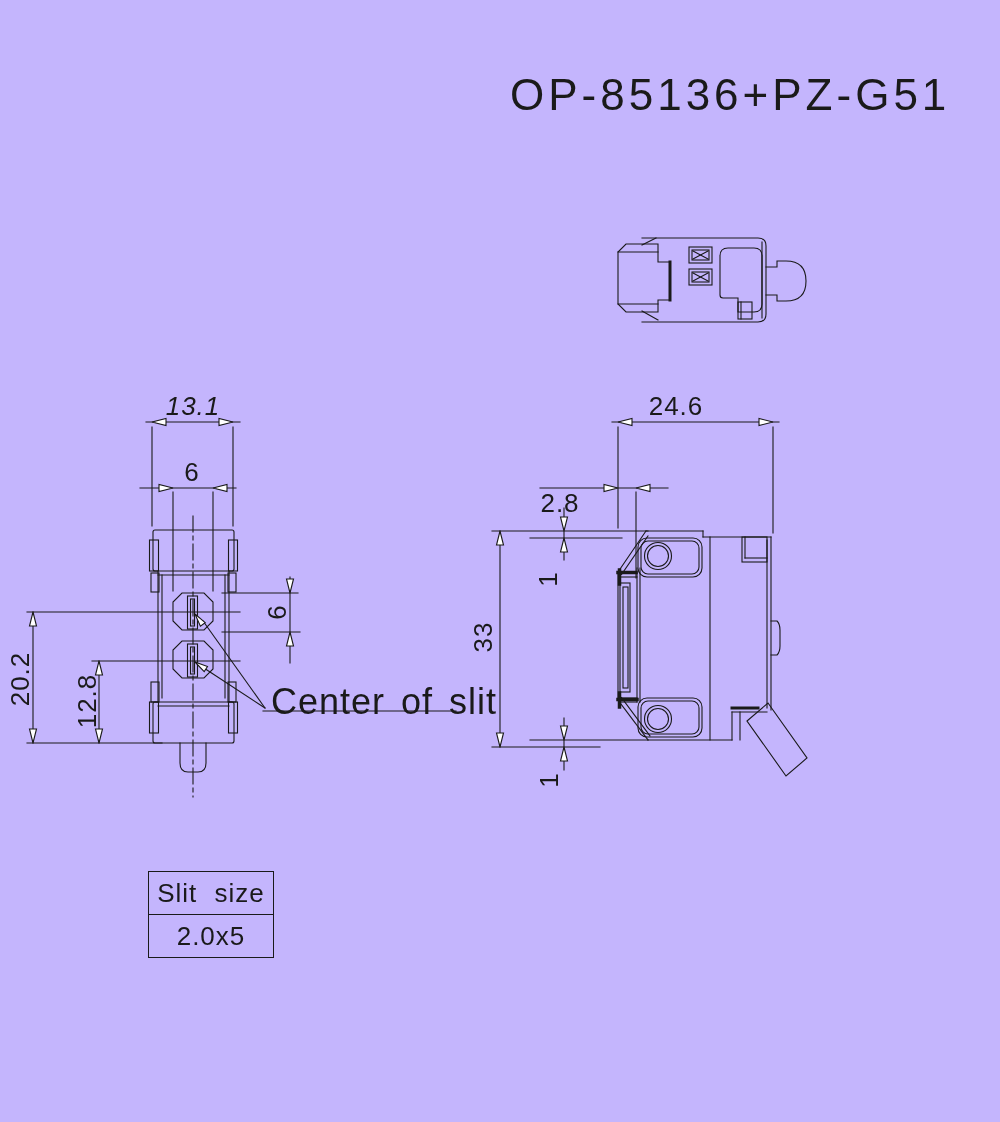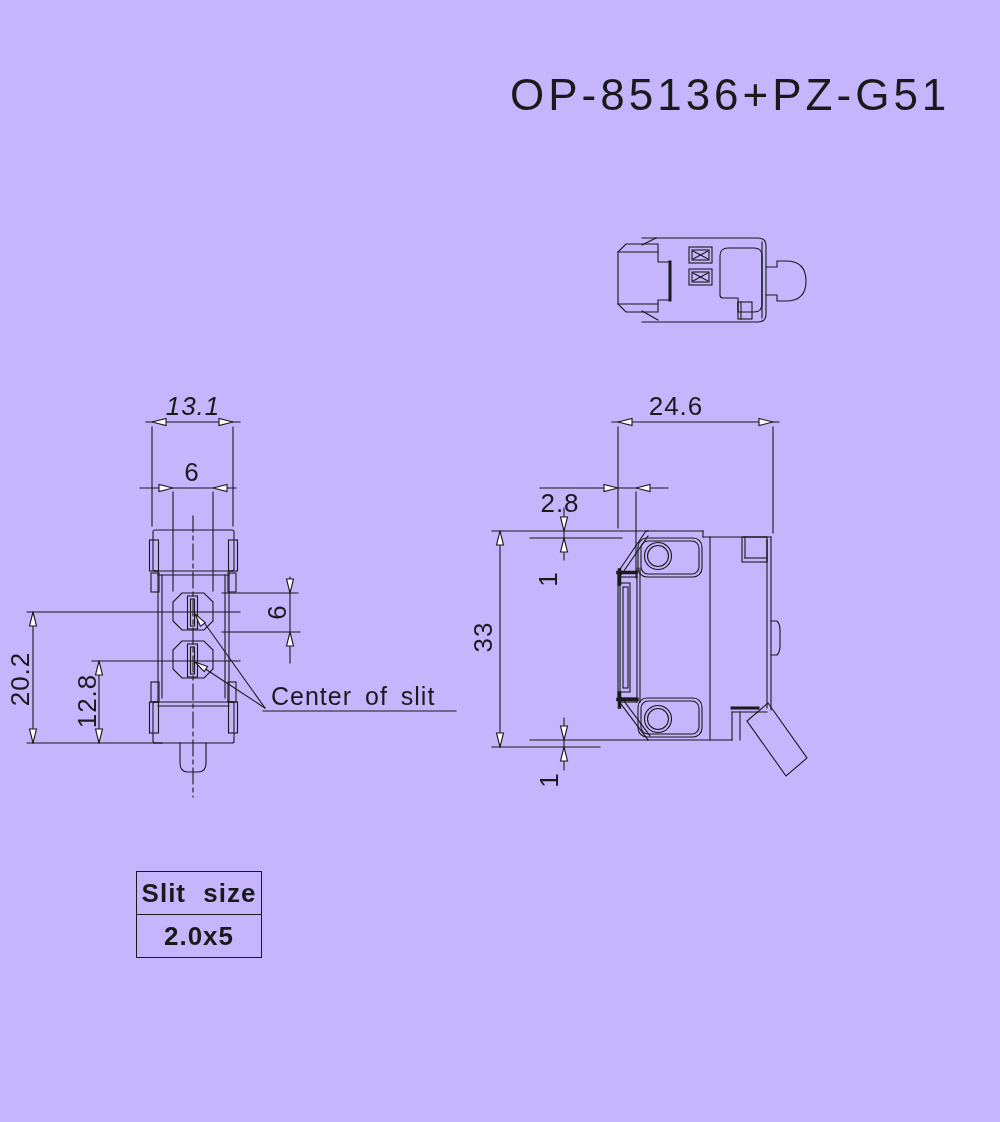--- a/index.html
+++ b/index.html
@@ -3,22 +3,22 @@
 <meta charset="utf-8">
 <style>
   html,body{margin:0;padding:0;background:#fff;}
   #page{position:relative;width:1000px;height:1122px;background:#c4b5fd;overflow:hidden;
         font-family:"Liberation Sans",sans-serif;color:#1a1a1a;}
   svg{position:absolute;left:0;top:0;}
   .txt{position:absolute;white-space:nowrap;color:#1a1a1a;line-height:1;}
   .dim{font-size:26px;letter-spacing:1px;transform:translate(-50%,-50%);}
   .dim.rot{transform:translate(-50%,-50%) rotate(-90deg);}
   .title{font-size:44px;letter-spacing:4px;}
-  .note{font-size:25px;letter-spacing:1px;word-spacing:5px;text-align:center;}
-  table.slit{position:absolute;left:136px;top:871px;border-collapse:collapse;font-weight:bold;}
+  .note{font-size:36px;letter-spacing:1px;word-spacing:5px;text-align:center;}
+  table.slit{position:absolute;left:148px;top:871px;border-collapse:collapse;}
   table.slit td{width:124px;height:42px;border:1.6px solid #1a1a1a;text-align:center;
         font-size:26px;letter-spacing:1px;padding:0;}
   td.hdr{word-spacing:9px;}
 </style>
 </head>
 <body>
 
 <div id="page">
 
 <svg width="1000" height="1122" viewBox="0 0 1000 1122" fill="none" stroke="#1a1a1a" stroke-width="1.1" stroke-linecap="square">

